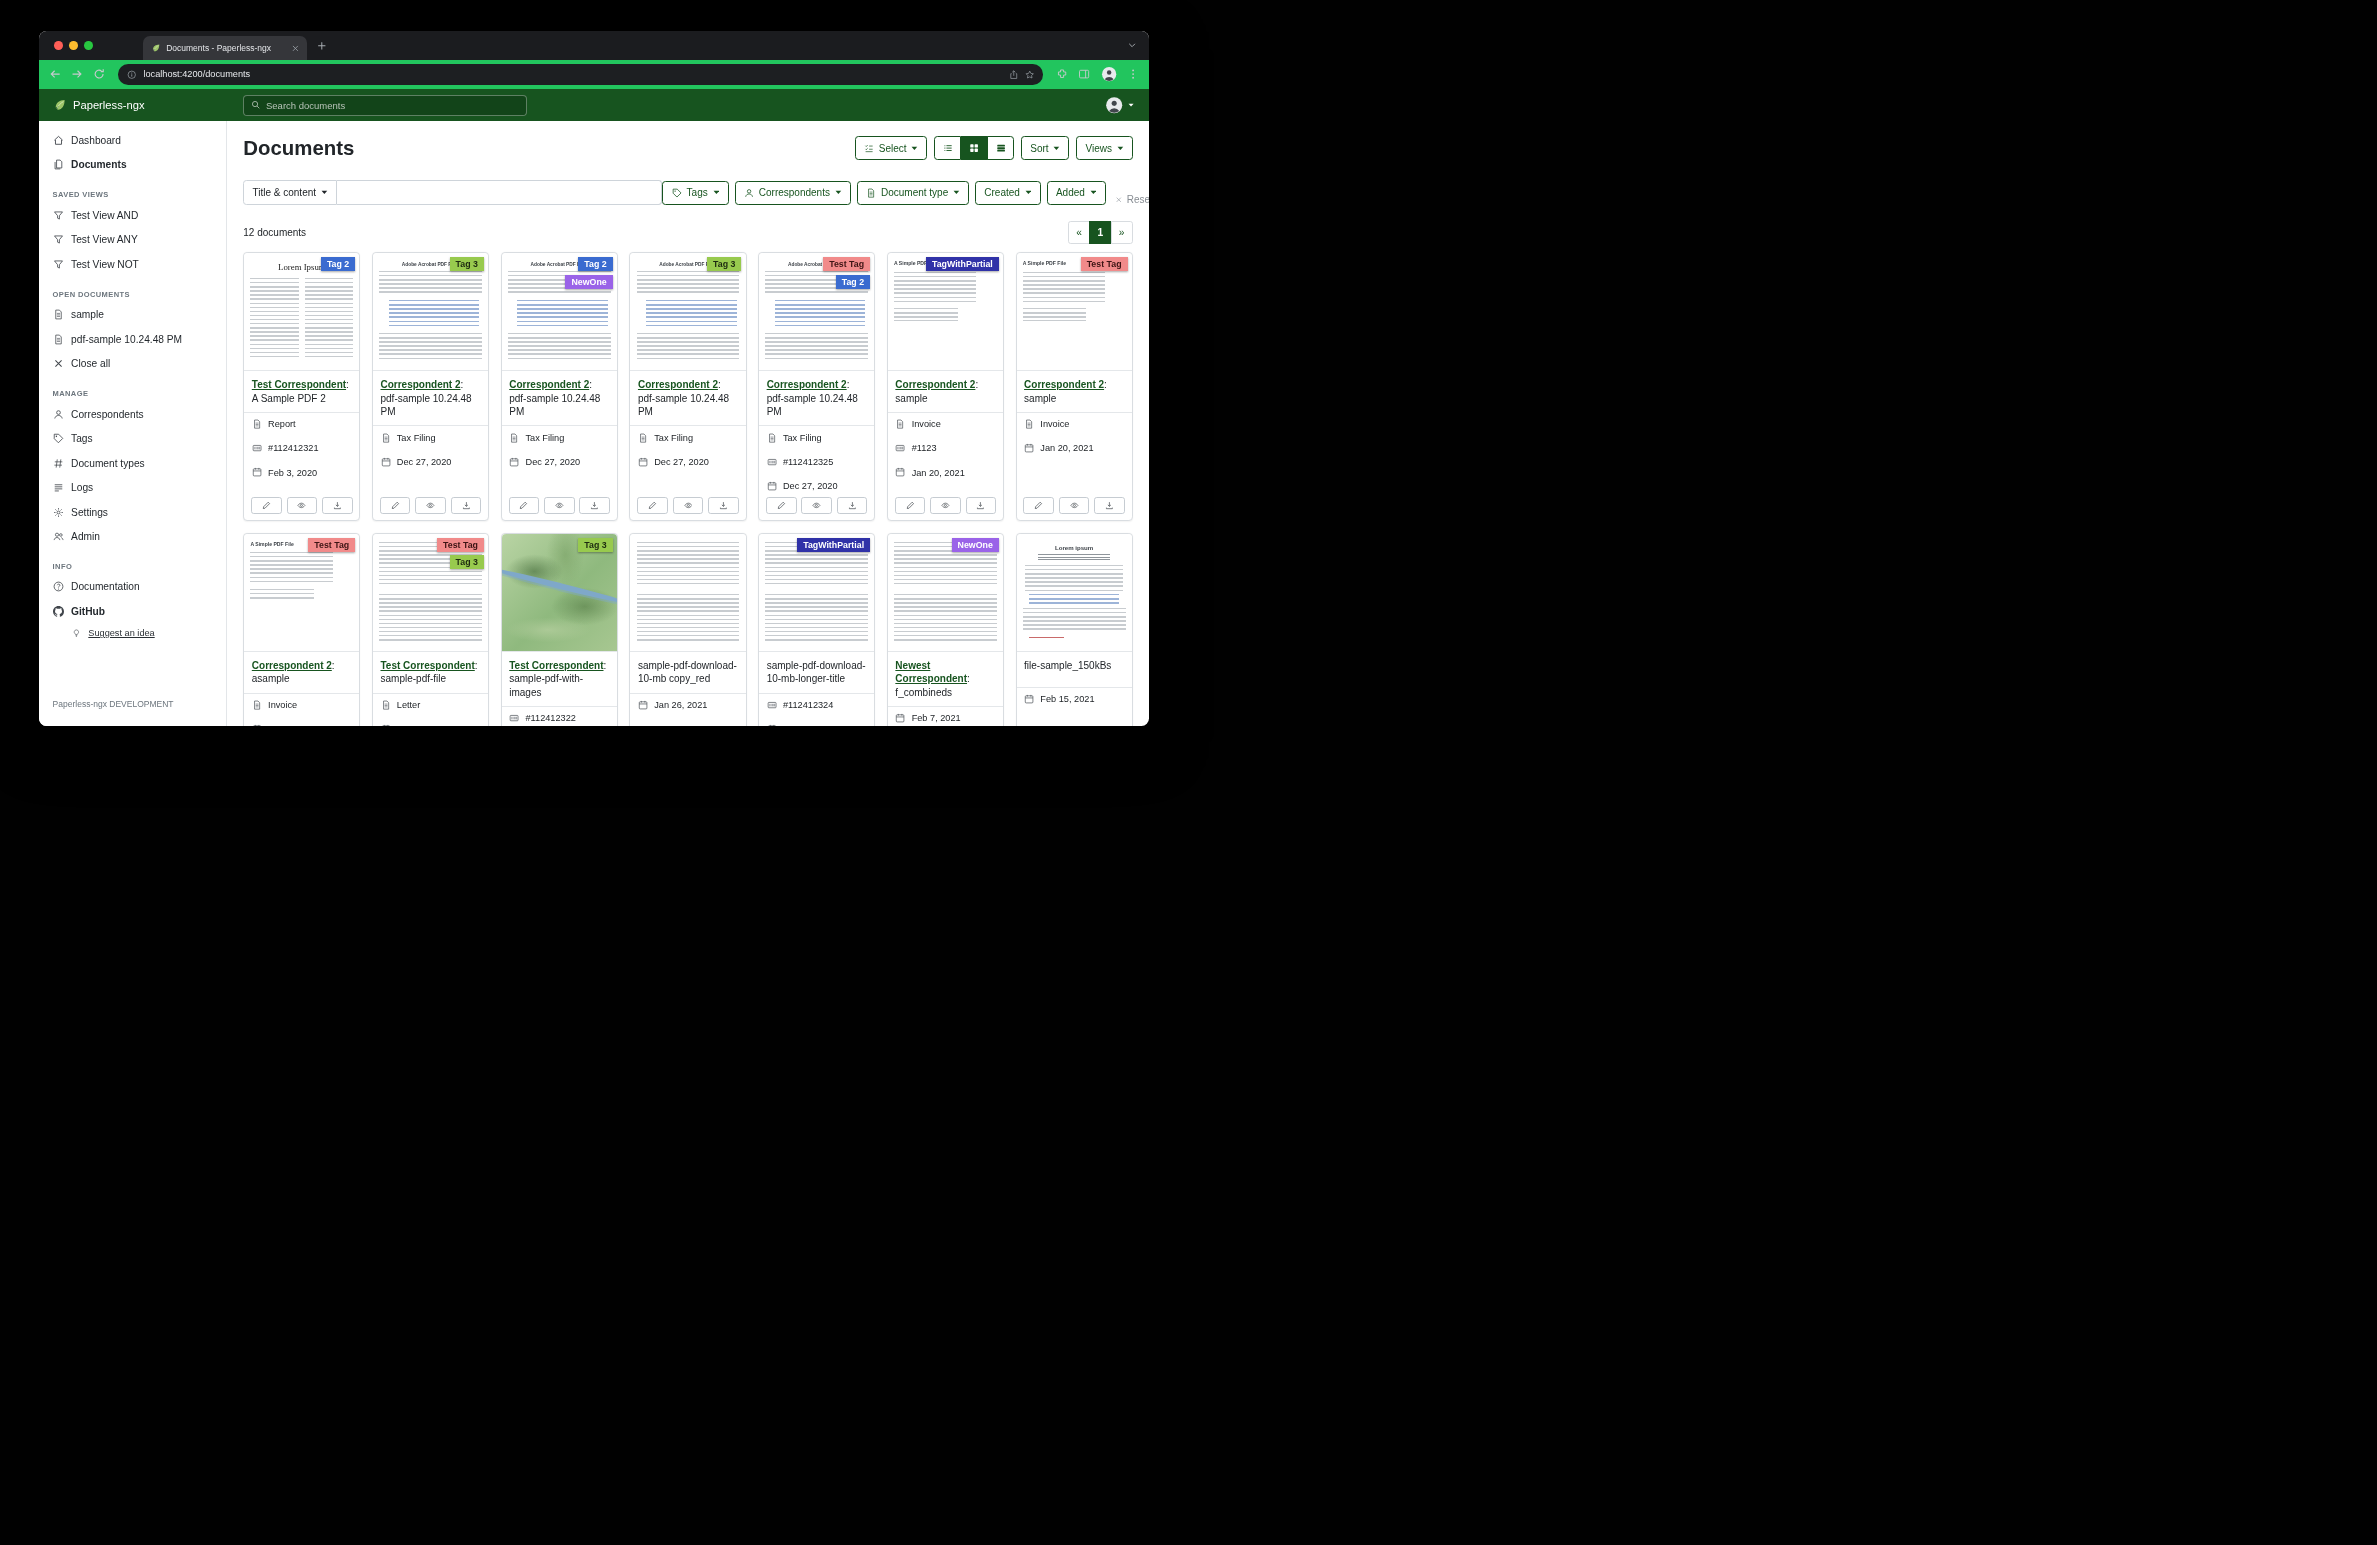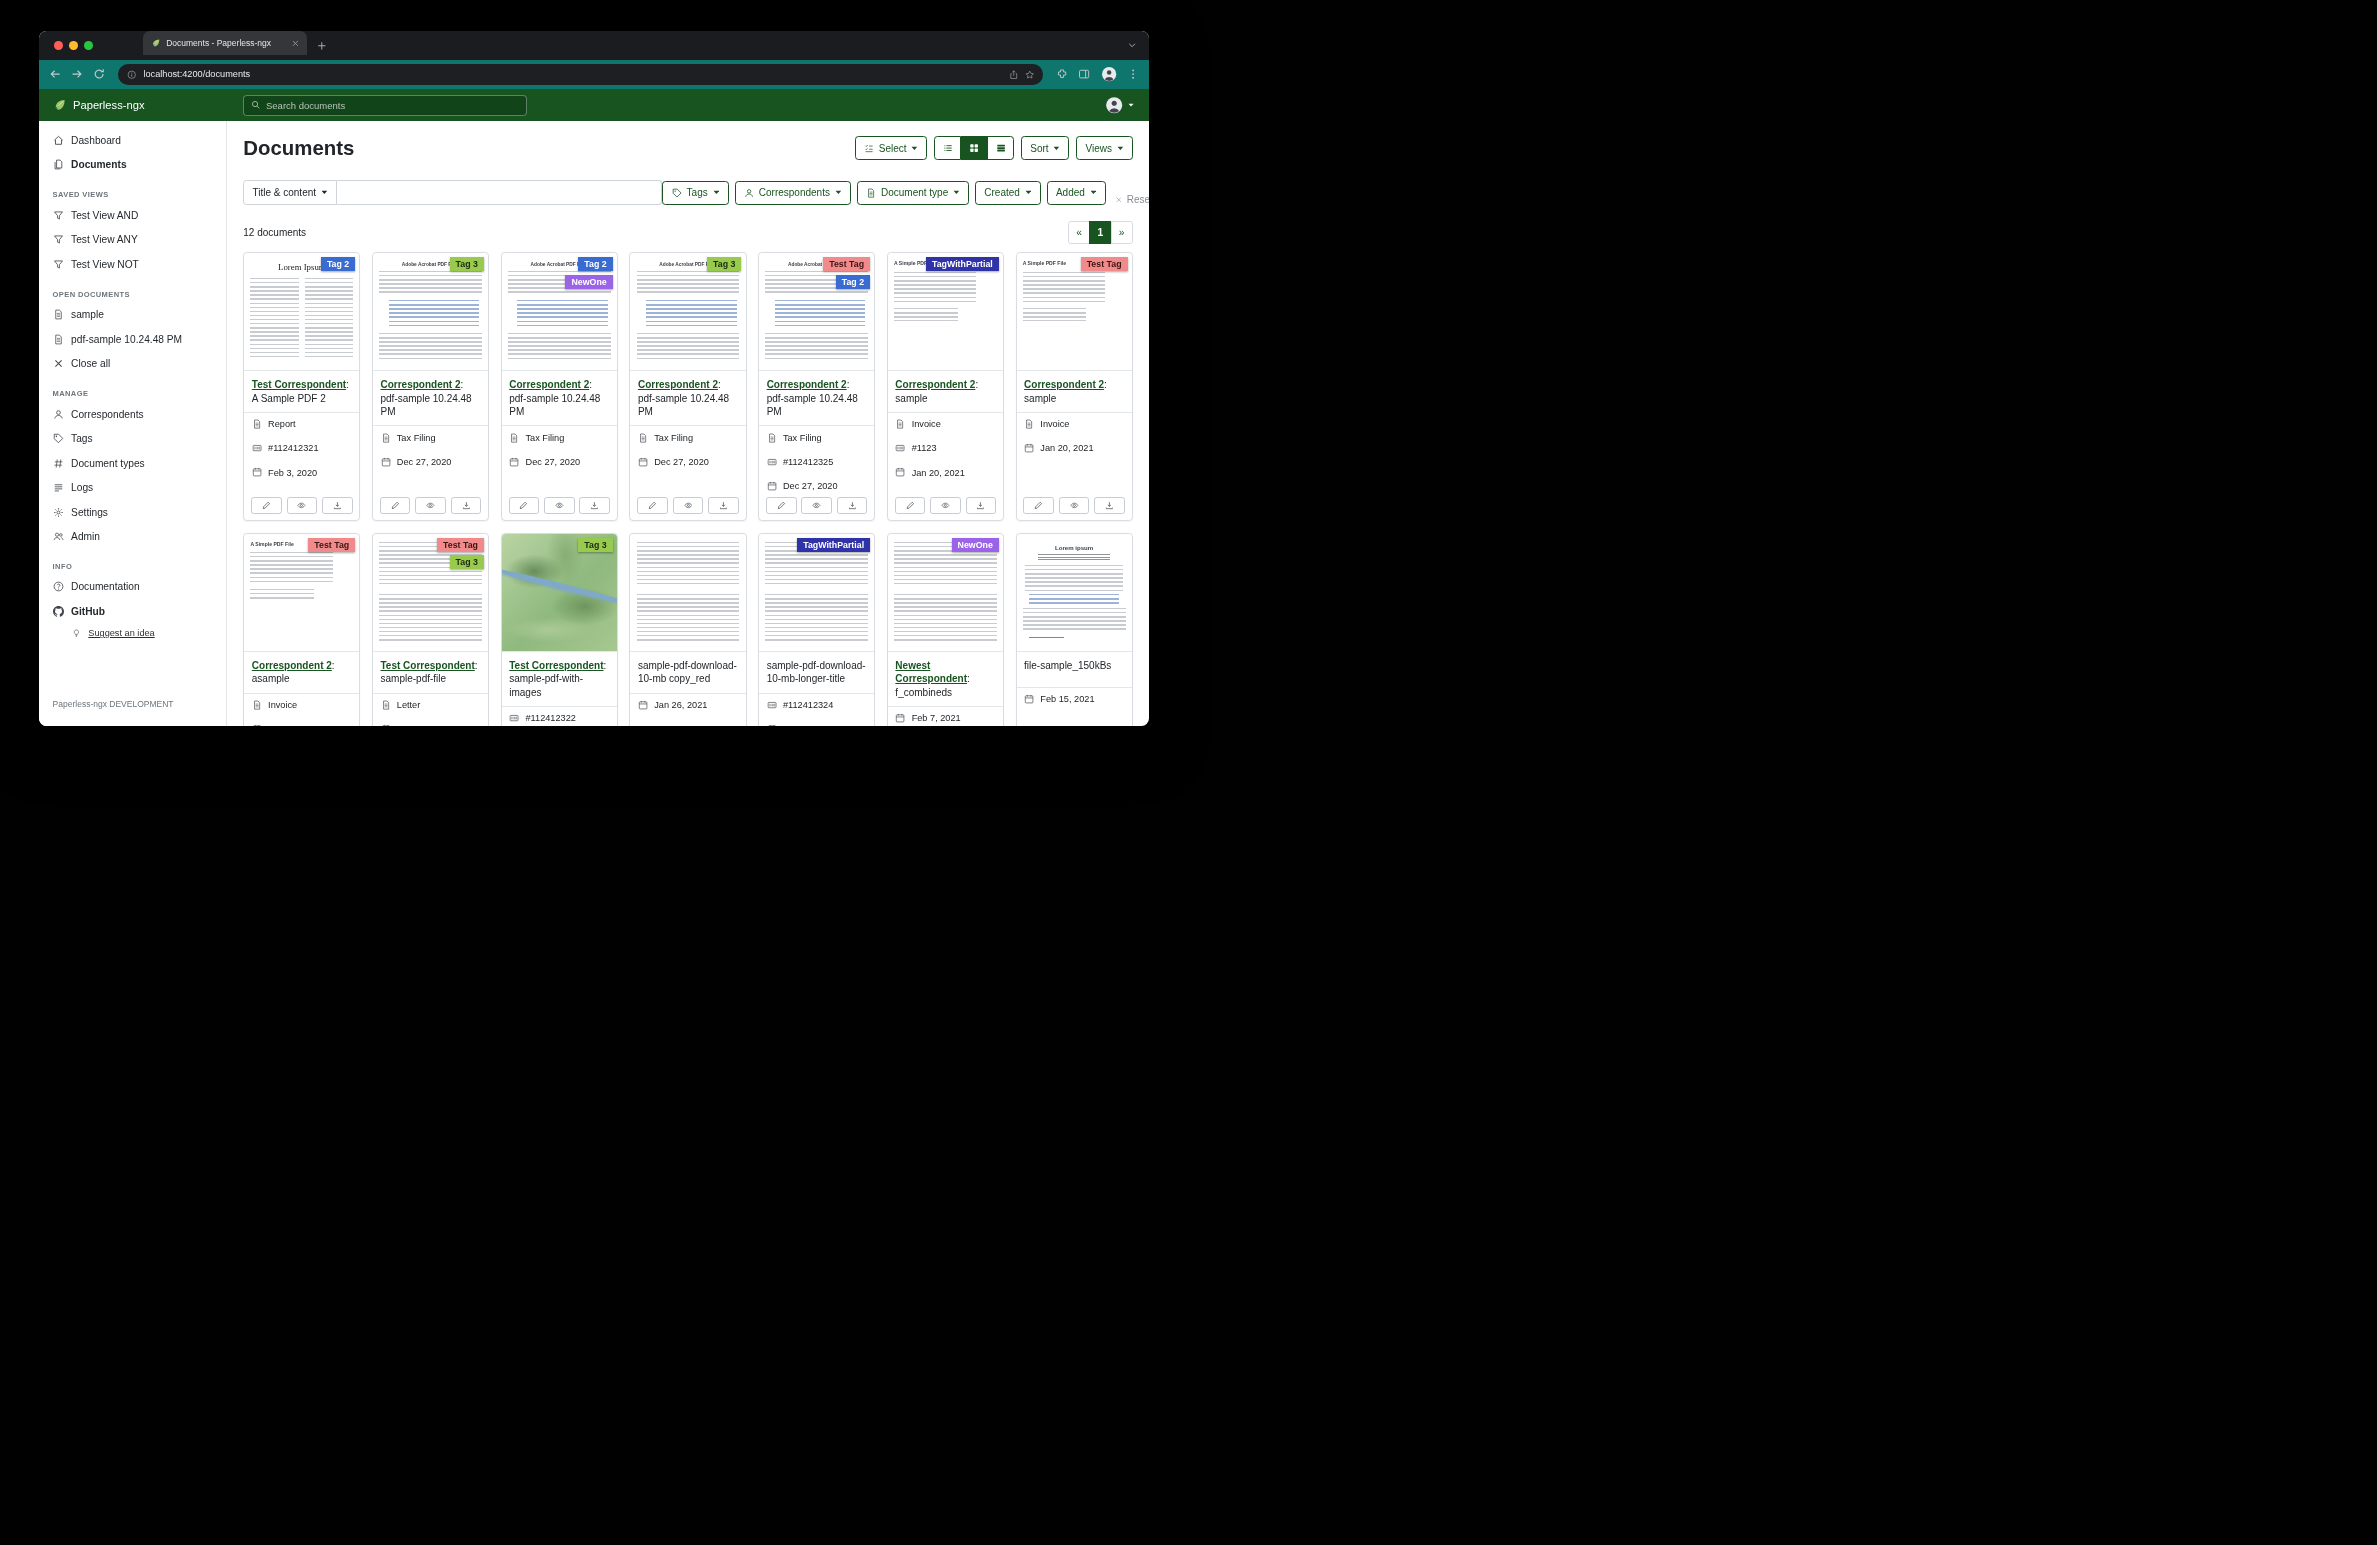--- a/index.html
+++ b/index.html
@@ -5,34 +5,34 @@
   *{box-sizing:border-box;margin:0;padding:0}
   html,body{width:1189px;height:773px;background:#010101;font-family:"Liberation Sans",sans-serif;overflow:hidden}
   .ih{display:inline-flex;align-items:center;justify-content:center;flex:0 0 auto}
   .ih svg{width:100%;height:100%;display:block}
 
   
   .window{position:absolute;left:39px;top:31px;width:1110px;height:695px;border-radius:7.5px;overflow:hidden;
     background:#fff;box-shadow:0 17px 54px rgba(0,0,0,.6);display:flex;flex-direction:column}
 
   
-  .tabstrip{height:29px;background:#1b1c1f;display:flex;flex:0 0 auto}
+  .tabstrip{height:29px;background:#1b1c1f;display:flex;align-items:flex-end;flex:0 0 auto}
   .traffic{display:flex;gap:6.1px;padding:0 9.5px 0 15px;align-self:center}
   .dot{width:8.8px;height:8.8px;border-radius:50%}
   .dot.r{background:#ff5f57}.dot.y{background:#febc2e}.dot.g{background:#28c740}
   .tab{margin-left:41px;width:164px;height:24px;background:#35363a;border-radius:6.8px 6.8px 0 0;
     display:flex;align-items:center;gap:5.4px;padding:0 7.5px;min-width:0}
   .tab-favicon{width:10.2px;height:10.2px}
   .tab-title{flex:1;color:#e4e6e9;font-size:8.5px;white-space:nowrap;overflow:hidden;text-overflow:ellipsis}
   .tab-close{width:8.8px;height:8.8px;color:#9aa0a6}
   .newtab{width:11.6px;height:11.6px;color:#a7acb1;margin-left:8.8px;align-self:center}
   .tabsearch{width:10.2px;height:10.2px;color:#a7acb1;margin-left:auto;margin-right:12.2px;align-self:center}
 
   
-  .navbar{height:29px;background:#0f766e;display:flex;align-items:center;padding:0 9.5px;gap:10.2px;flex:0 0 auto}
+  .navbar{height:29px;background:#22c55e;display:flex;align-items:center;padding:0 9.5px;gap:10.2px;flex:0 0 auto}
   .nav-btn{width:12.2px;height:12.2px;color:#c6cacd}
   .omnibox{flex:1;height:20.4px;background:#1d1f22;border-radius:10.2px;display:flex;align-items:center;
     padding:0 8.8px;gap:6.8px;min-width:0;margin:0 2.7px}
   .ob-ic{width:9.5px;height:9.5px;color:#9aa0a6}
   .url{flex:1;color:#e8eaed;font-size:9.2px;white-space:nowrap;overflow:hidden}
   .user-chip{width:16.3px;height:16.3px}
 
   
   .appheader{height:32px;background:#17541f;display:flex;align-items:center;flex:0 0 auto}
   .brand{width:188px;flex:0 0 188px;display:flex;align-items:center;gap:6.1px;padding-left:13.6px;color:#fff;font-size:11.2px}

